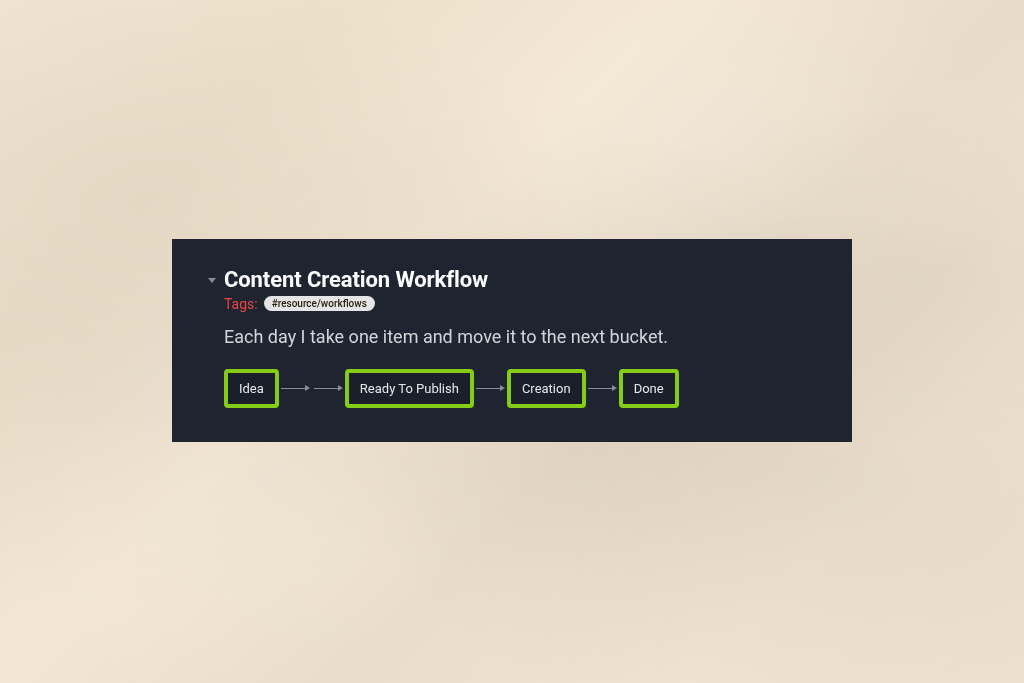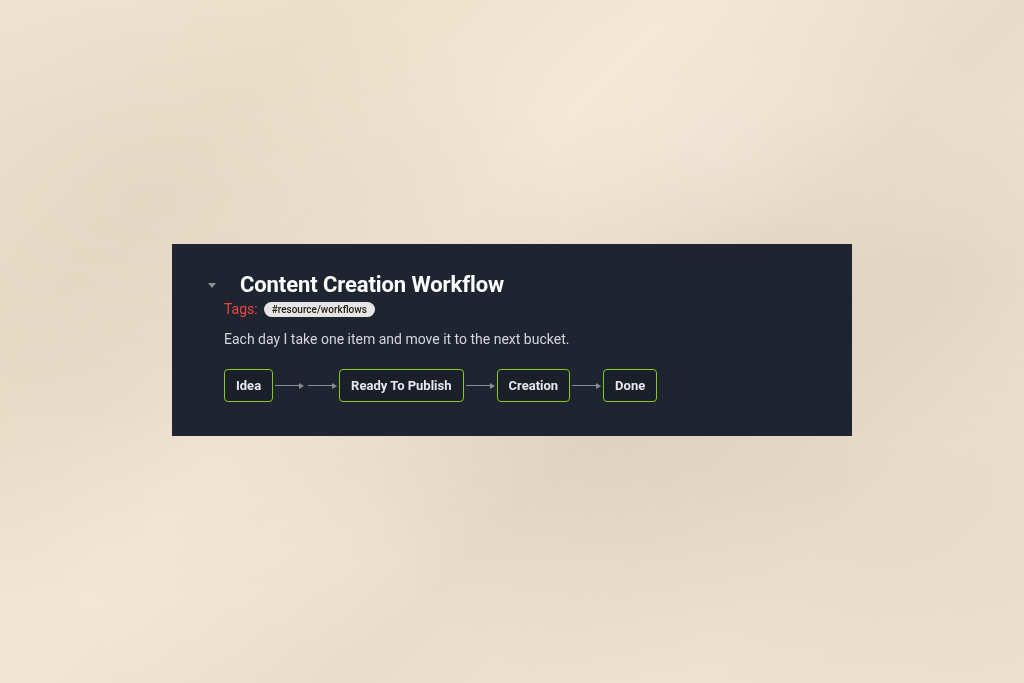--- a/index.html
+++ b/index.html
@@ -44,21 +44,21 @@
       background: #1f2530;
       padding: 28px 36px 34px 36px;
       position: relative;
       z-index: 1;
       margin-top: -3px;
     }
 
     .header-row {
       display: flex;
       align-items: center;
-      gap: 24px;
+      gap: 8px;
       margin-bottom: 4px;
     }
 
     .disclosure {
       width: 0;
       height: 0;
       border-left: 4px solid transparent;
       border-right: 4px solid transparent;
       border-top: 5px solid #8c8e94;
       margin-top: 2px;
@@ -92,39 +92,38 @@
       background: #e5e5e5;
       color: #2a2113;
       font-size: 10px;
       padding: 2px 8px;
       border-radius: 8px;
       font-weight: 500;
     }
 
     .description {
       color: #d3d5da;
-      font-size: 14px;
+      font-size: 18px;
       margin-bottom: 22px;
     }
 
     .workflow-row {
       display: flex;
       align-items: center;
       gap: 0;
     }
 
     .stage-box {
       background: #1a1f2a;
-      border: 1px solid #84cc16;
+      border: 4px solid #84cc16;
       border-radius: 4px;
       padding: 8px 11px;
       color: #e6e8ec;
       font-size: 13px;
       white-space: nowrap;
-      font-weight: bold;
     }
 
     .arrow {
       display: flex;
       align-items: center;
       padding: 0 2px;
     }
 
     .arrow-line {
       width: 24px;

